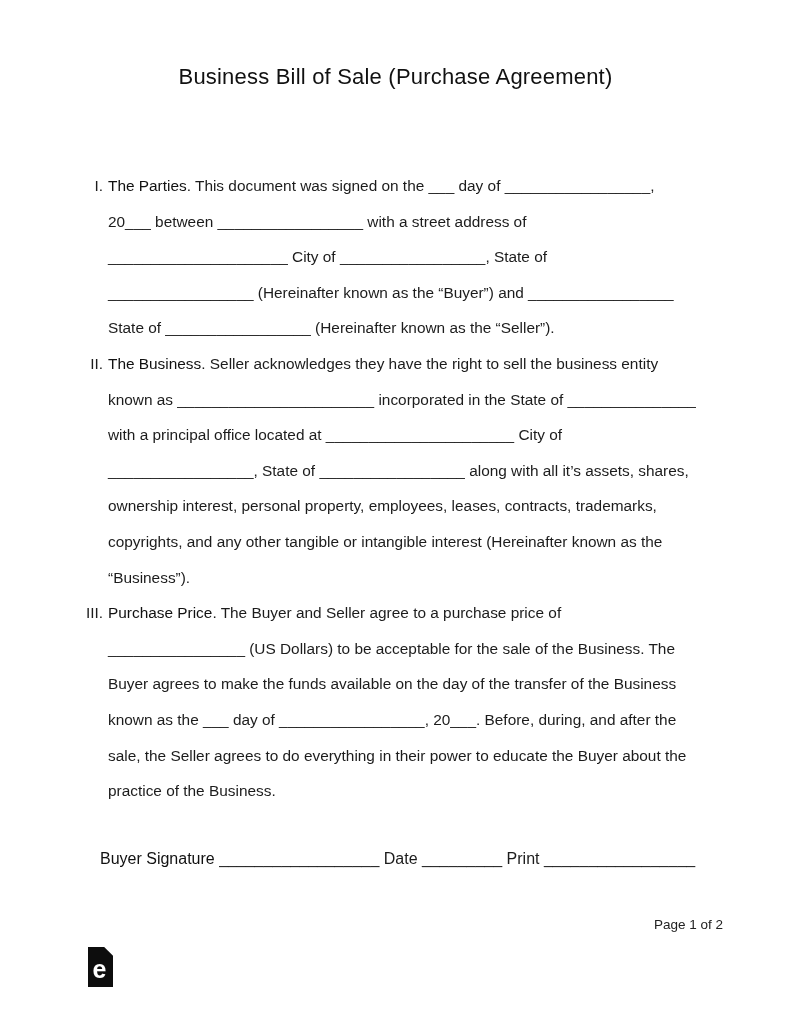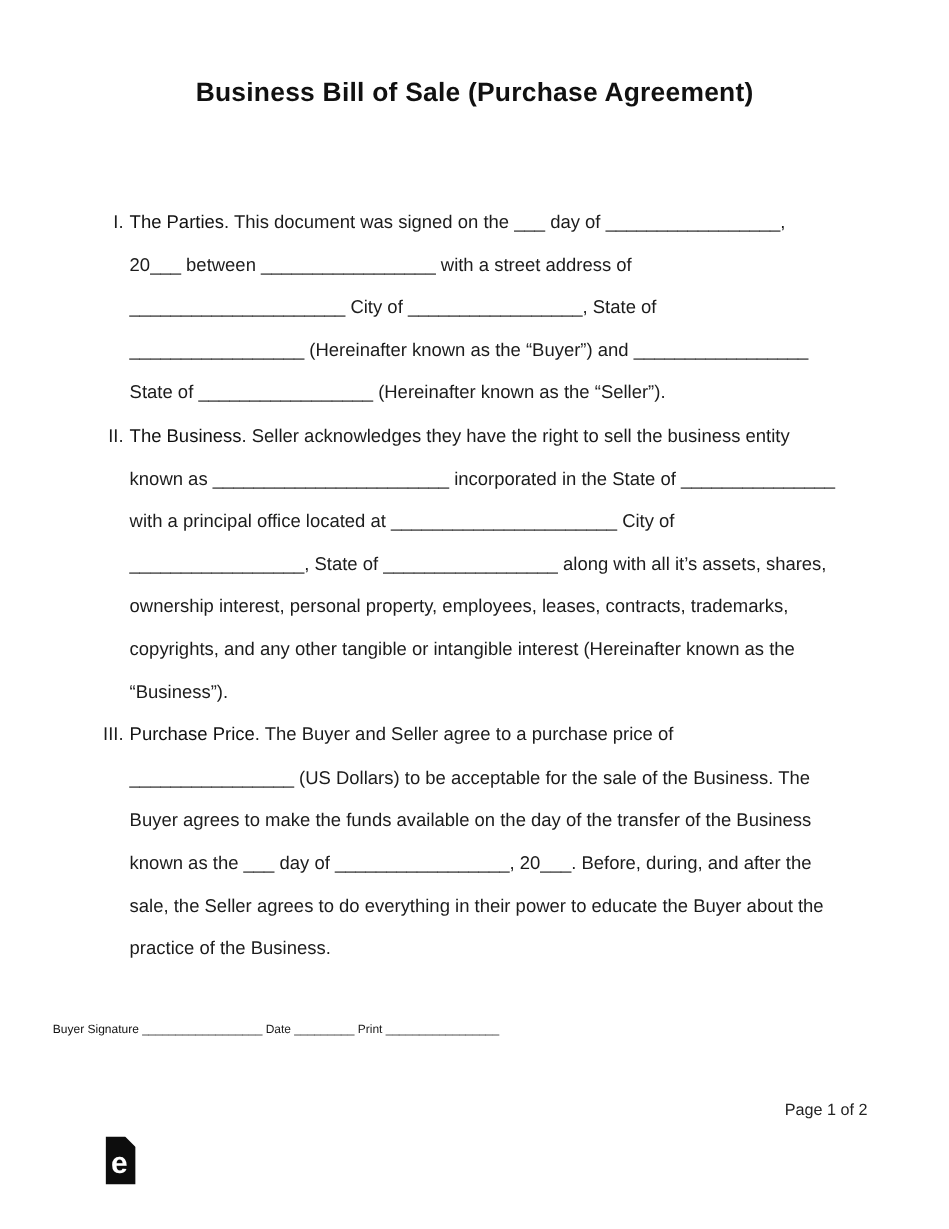--- a/index.html
+++ b/index.html
@@ -16,21 +16,21 @@
     color: #1c1c1c;
     overflow: hidden;
   }
   .title {
     margin: 0;
     padding-top: 64px;
     height: 26px;
     line-height: 26px;
     text-align: center;
     font-size: 22px;
-    font-weight: 700;
+    font-weight: 400;
     color: #111;
     letter-spacing: 0.2px;
   }
   .doc-body {
     margin-left: 108px;
     margin-top: 78px;
     font-size: 15.4px;
     color: #1c1c1c;
   }
   .line {
@@ -42,23 +42,23 @@
   .marker {
     position: absolute;
     right: 100%;
     margin-right: 5px;
   }
   .heading {
     font-weight: 400;
     color: #111;
   }
   .signature-row {
-    margin-left: 44px;
+    margin-left: 100px;
     margin-top: 40px;
-    font-size: 10px;
+    font-size: 16px;
     line-height: 20px;
     white-space: nowrap;
   }
   .logo {
     position: absolute;
     left: 88px;
     top: 947px;
     width: 25px;
     height: 40px;
   }

